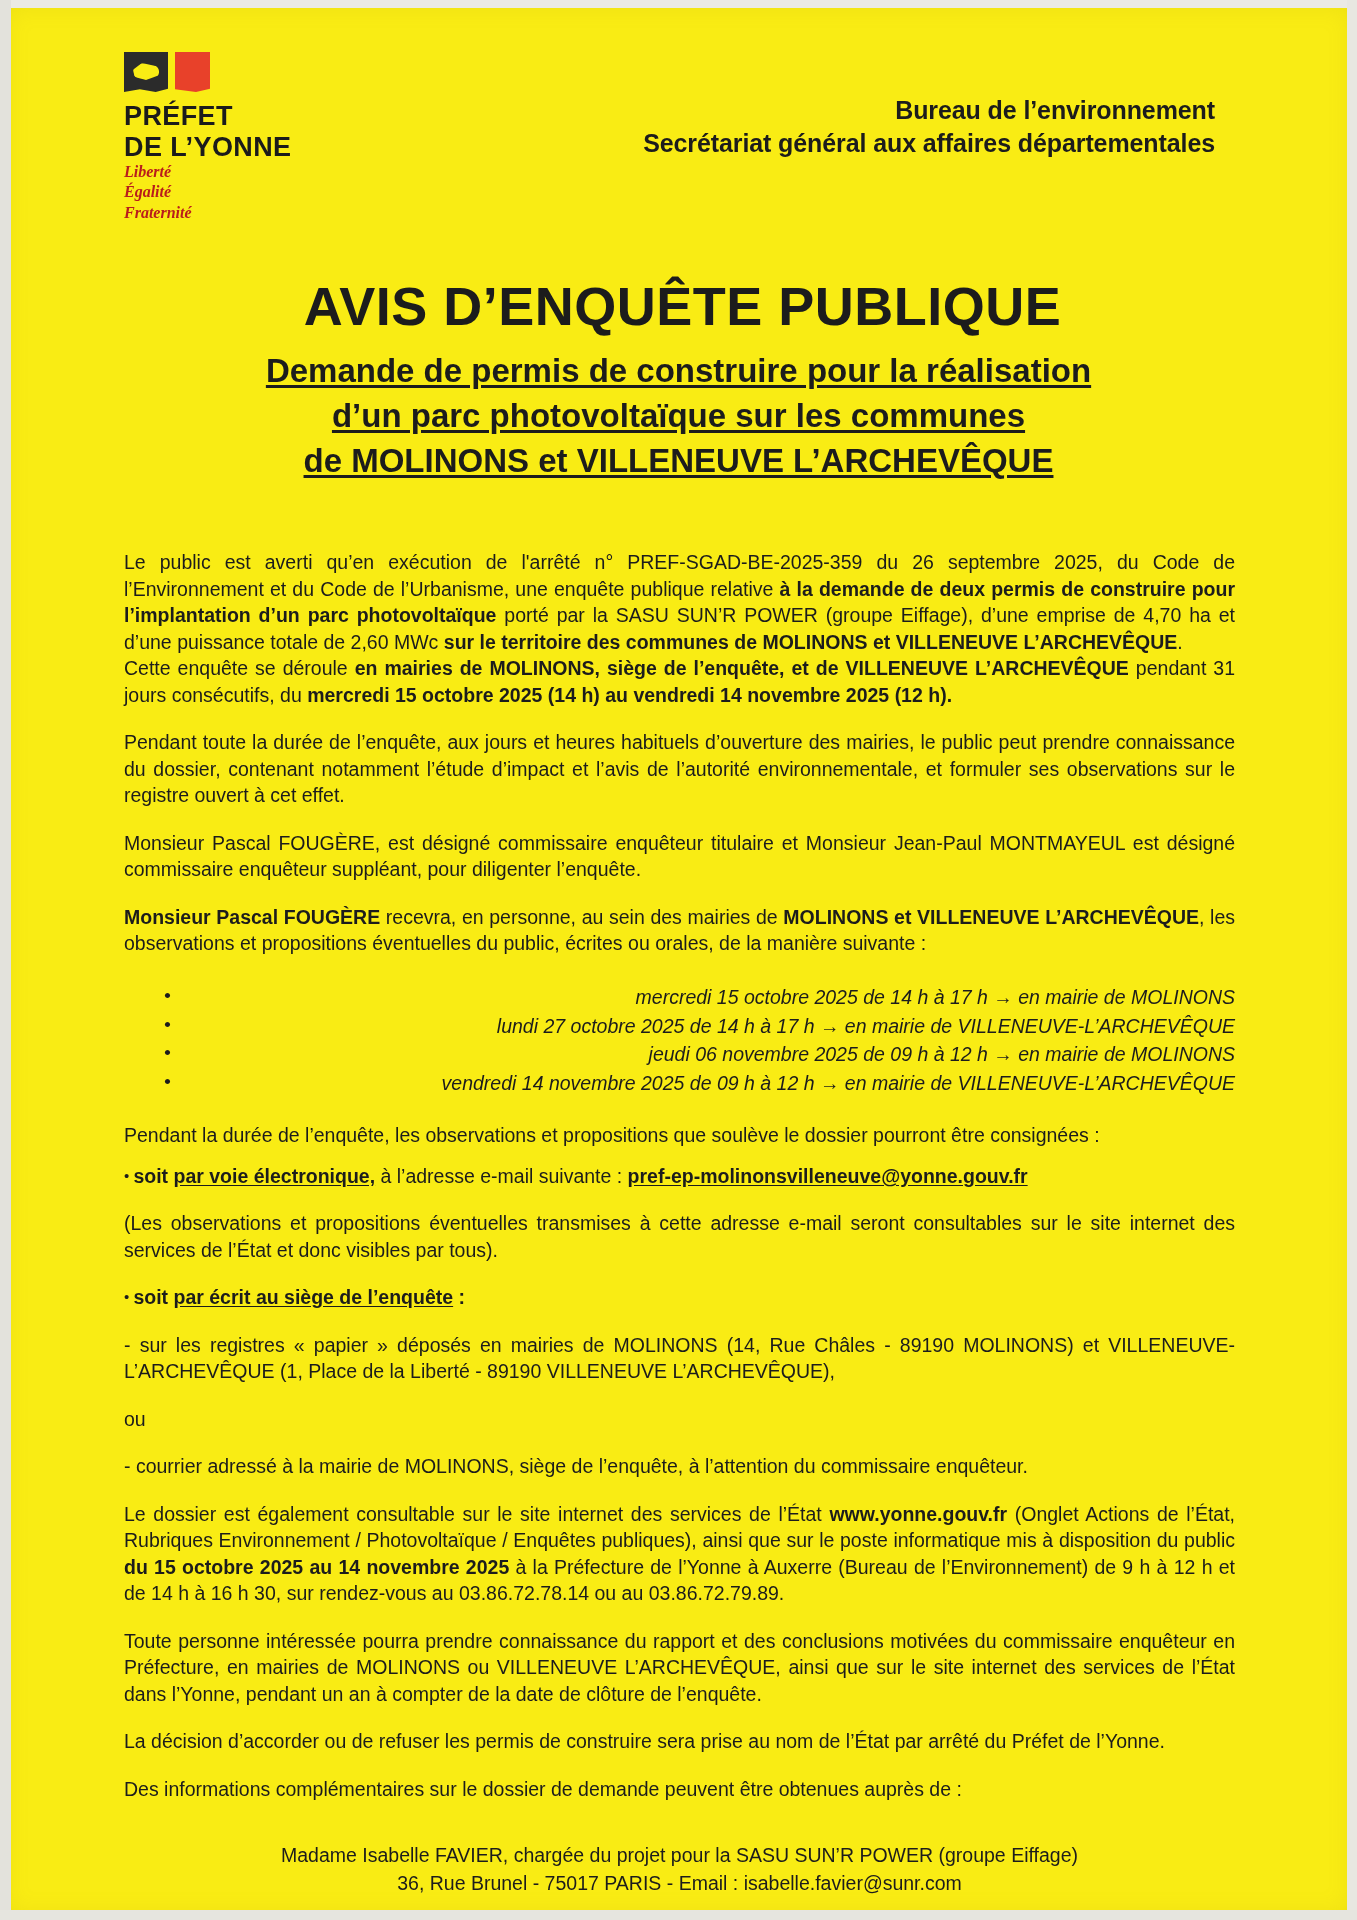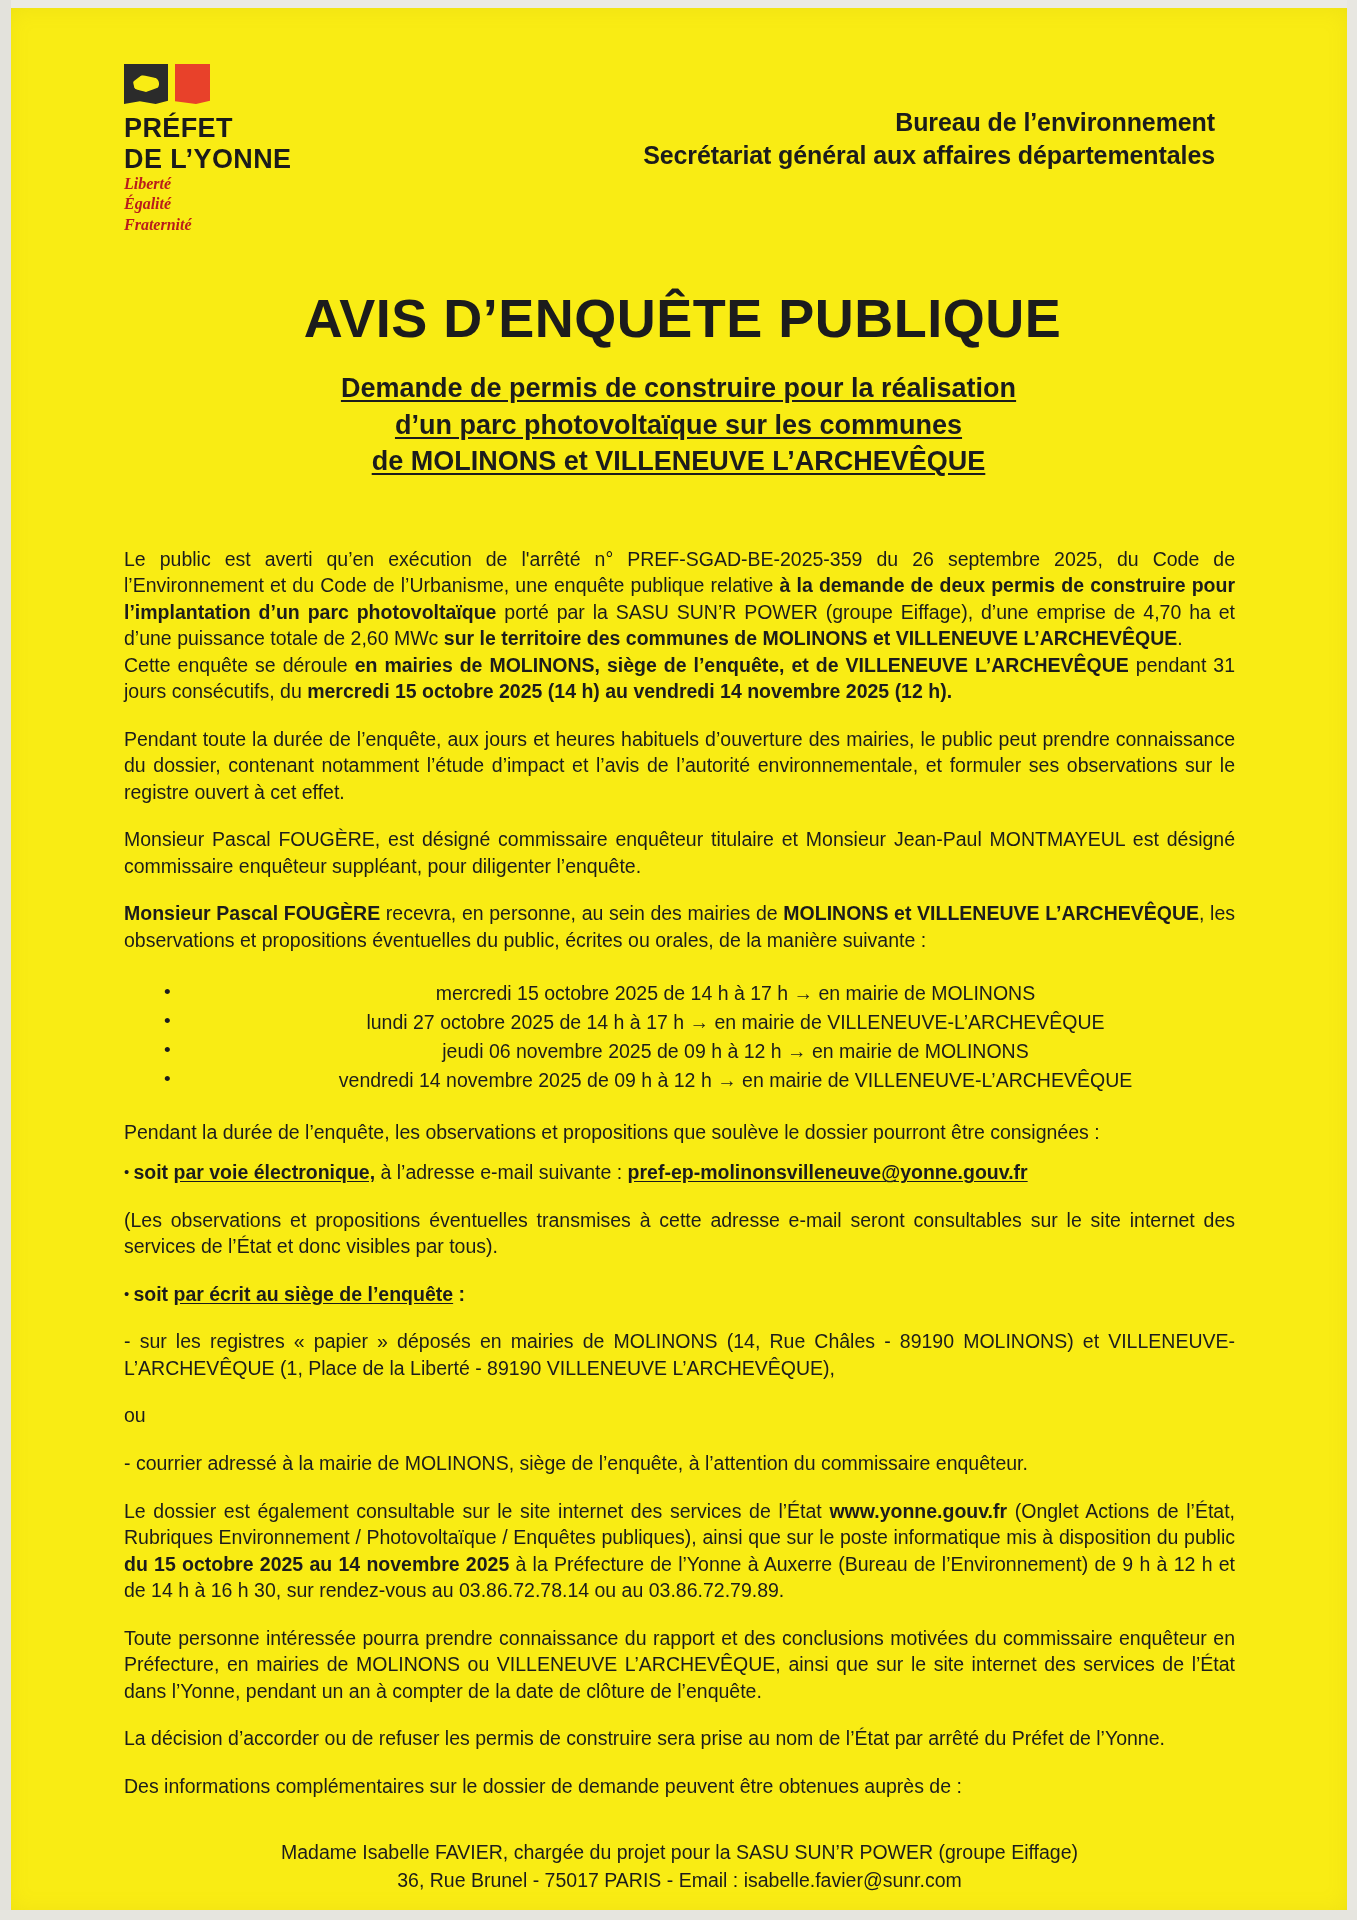--- a/index.html
+++ b/index.html
@@ -29,21 +29,21 @@
     position: absolute;
     background: #d8d8d0;
   }
   .edge-l { left:0; top:0; bottom:0; width:11px; background:#e3e2dc; }
   .edge-r { right:0; top:0; bottom:0; width:10px; background:#e8e7e1; }
   .edge-t { left:0; right:0; top:0; height:8px; background:#ebeae4; }
   .edge-b { left:0; right:0; bottom:0; height:10px; background:#e6e5df; }
 
   .content {
     position: absolute;
-    left: 0; top: 12px;
+    left: 0; top: 0;
     width: 1357px;
   }
 
   
   .header {
     display: flex;
     align-items: flex-start;
     padding: 52px 0 0 0;
   }
   .brand {
@@ -111,23 +111,23 @@
     text-align: center;
     font-weight: bold;
     font-size: 54px;
     letter-spacing: 0.5px;
     margin: 52px 0 0 0;
     padding-left: 8px;
   }
   .doc-subtitle {
     text-align: center;
     font-weight: bold;
-    font-size: 27px;
+    font-size: 33px;
     line-height: 1.35;
-    margin-top: 21px;
+    margin-top: 12px;
   }
   .doc-subtitle span {
     text-decoration: underline;
     text-underline-offset: 3px;
   }
 
   
   .body {
     margin: 66px 122px 8px 124px;
     font-size: 19.5px;
@@ -143,21 +143,22 @@
 
   ul.perm {
     list-style: none;
     margin: 26px 0 24px 0;
     padding: 0;
   }
   ul.perm li {
     position: relative;
     padding-left: 112px;
     line-height: 1.48;
-    text-align: center;
+    text-align: right;
+    font-style: italic;
   }
   ul.perm li::before {
     content: "•";
     position: absolute;
     left: 40px;
     top: -1px;
     font-size: 19px;
   }
   .soit {
     text-align: left;

